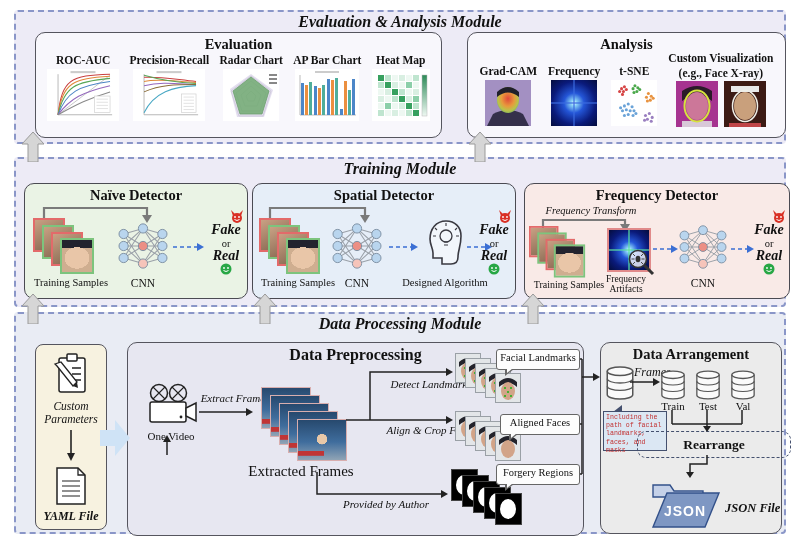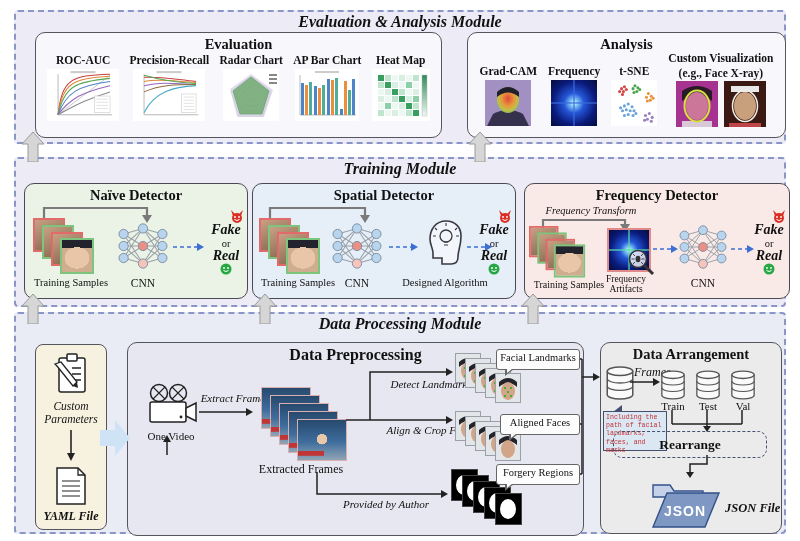--- a/index.html
+++ b/index.html
@@ -60,21 +60,21 @@
   .arr-box{position:absolute;left:584px;top:28px;width:180px;height:190px;background:#ebebeb;
     border:1.6px solid #55555e;border-radius:10px;}
   .arr-title{position:absolute;left:0;right:0;top:3px;text-align:center;font-weight:bold;font-size:14.5px;}
   .split-lbl{position:absolute;left:33px;top:22px;font-style:italic;font-size:12px;}
   .db-lbl{position:absolute;width:26px;top:57px;text-align:center;font-size:11px;}
   .note{position:absolute;left:2px;top:68px;width:64px;height:40px;background:#dbe7f3;border:1px solid #44506e;
     font-family:"Liberation Mono","DejaVu Sans Mono",monospace;font-size:6.6px;line-height:1.25;
     color:#c23232;padding:2px 2px;box-sizing:border-box;}
   .note::after{content:"";position:absolute;left:9px;top:-7px;width:0;height:0;
     border-style:solid;border-width:0 0 7px 9px;border-color:transparent transparent #44506e transparent;}
-  .rearrange{position:absolute;left:12px;top:88px;width:152px;height:25px;border:1.4px dashed #44506e;
+  .rearrange{position:absolute;left:36px;top:88px;width:152px;height:25px;border:1.4px dashed #44506e;
     border-radius:9px;text-align:center;font-weight:bold;font-size:13.5px;line-height:25px;}
   .jsonfile-lbl{position:absolute;left:124px;top:158px;font-weight:bold;font-style:italic;font-size:12.5px;}
   .block-arrow{position:absolute;z-index:8;}
   .conn{position:absolute;inset:0;width:100%;height:100%;pointer-events:none;z-index:5;}
   svg text{font-family:"Liberation Sans","DejaVu Sans",sans-serif;}
 </style>
 </head>
 <body>
 
 <div class="canvas">
@@ -590,21 +590,21 @@
     <div class="lbl" style="left:8px;top:88px;width:70px;font-size:11px;">One Video</div>
     <div class="lbl ital" style="left:62px;top:50px;width:90px;font-size:11px;">Extract Frames</div>
 
     <div class="stack" style="left:133px;top:44px;width:86px;height:74px;">
       <div class="frame" style="left:0;top:0;"></div>
       <div class="frame" style="left:9px;top:8px;"></div>
       <div class="frame" style="left:18px;top:16px;"></div>
       <div class="frame" style="left:27px;top:24px;"></div>
       <div class="frame" style="left:36px;top:32px;"></div>
     </div>
-    <div class="lbl" style="left:118px;top:120px;width:110px;font-size:12px;">Extracted Frames</div>
+    <div class="lbl" style="left:118px;top:120px;width:110px;font-size:15px;">Extracted Frames</div>
 
 
     <div class="lbl ital" style="left:248px;top:36px;width:110px;font-size:11px;">Detect Landmarks</div>
     <div class="lbl ital" style="left:245px;top:82px;width:116px;font-size:11px;">Align &amp; Crop Faces</div>
     <div class="lbl ital" style="left:200px;top:156px;width:116px;font-size:11px;">Provided by Author</div>
 
     <svg class="stack" style="left:327px;top:10px;" width="70" height="52">
       <use href="#lm-tile" x="0" y="0" width="26" height="30"></use>
           <use href="#lm-tile" x="10" y="5" width="26" height="30"></use>
       <use href="#lm-tile" x="20" y="10" width="26" height="30"></use>

